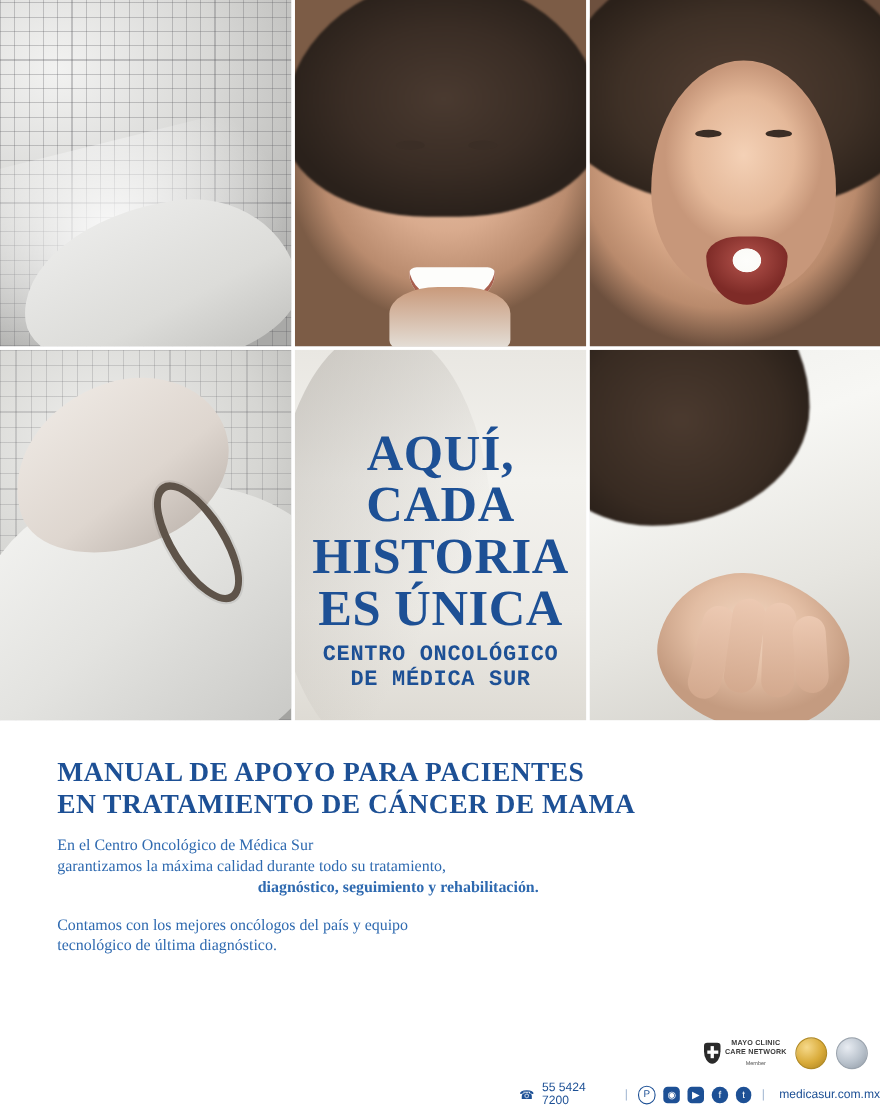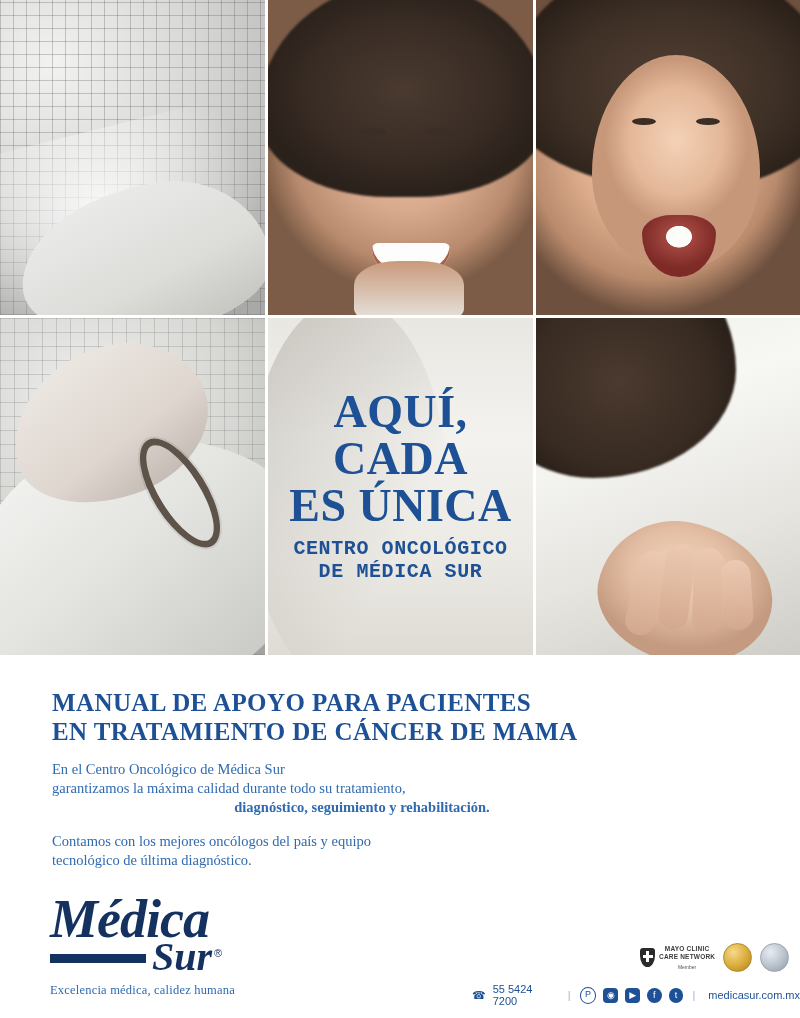--- a/index.html
+++ b/index.html
@@ -469,20 +469,21 @@
     <div class="finger f4"></div>
   </div>
 
   <div class="gutter g-v1"></div>
   <div class="gutter g-v2"></div>
   <div class="gutter g-h1"></div>
 
   <div class="hero">
     <div class="line">AQUÍ,</div>
     <div class="line">CADA</div>
+    <div class="line">HISTORIA</div>
     <div class="line">ES ÚNICA</div>
     <div class="sub1">CENTRO ONCOLÓGICO</div>
     <div class="sub1" style="margin-top:0">DE MÉDICA SUR</div>
   </div>
 </div>
 
 <div class="content">
 
   <div class="doc-title">
     <div>MANUAL DE APOYO PARA PACIENTES</div>
@@ -493,29 +494,20 @@
     <div>En el Centro Oncológico de Médica Sur</div>
     <div>garantizamos la máxima calidad durante todo su tratamiento,</div>
     <div class="bold">diagnóstico, seguimiento y rehabilitación.</div>
   </div>
 
   <div class="para para-2">
     <div>Contamos con los mejores oncólogos del país y equipo</div>
     <div>tecnológico de última diagnóstico.</div>
   </div>
 
-  <div class="logo-wrap">
-    <div class="logo-medica">Médica</div>
-    <div class="logo-sur-row">
-      <div class="logo-bar"></div>
-      <div class="logo-sur">Sur</div>
-      <div class="logo-reg">®</div>
-    </div>
-    <div class="logo-tag">Excelencia médica, calidez humana</div>
-  </div>
 
   <div class="footer">
 
     <div class="seals">
       <div class="mayo">
         <div class="shield"></div>
         <div class="txt">
           <div class="l1">MAYO CLINIC</div>
           <div class="l2">CARE NETWORK</div>
           <div class="l3">Member</div>

